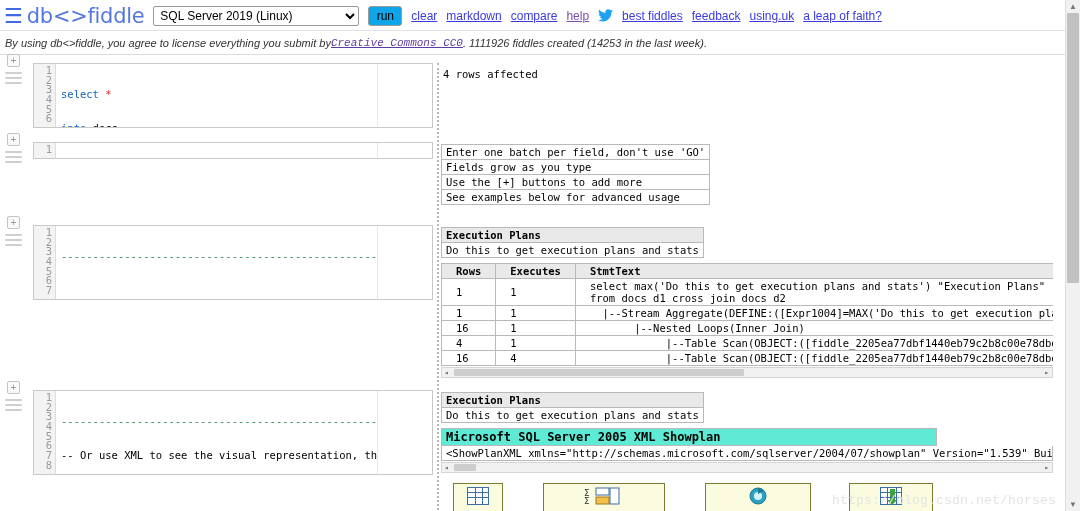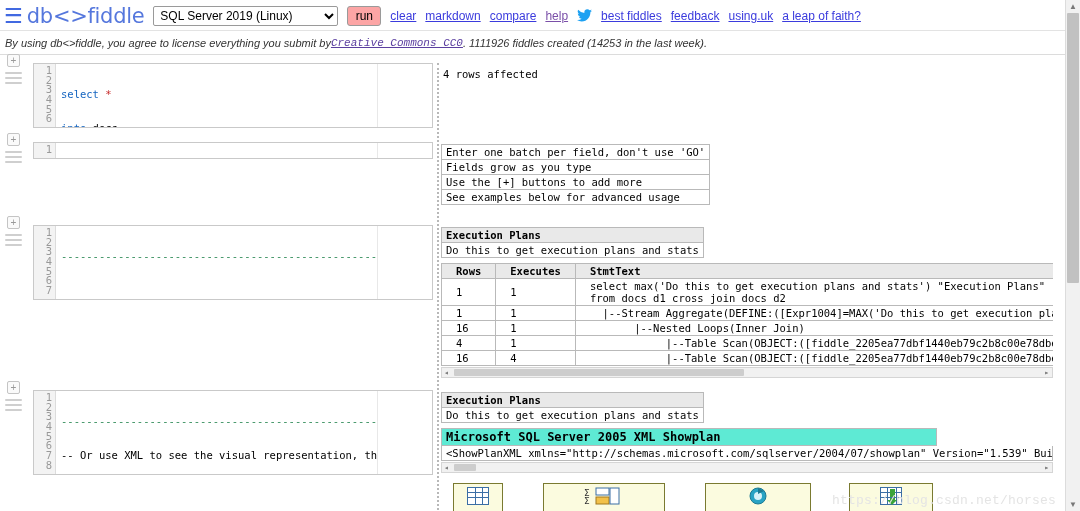--- a/index.html
+++ b/index.html
@@ -21,27 +21,27 @@
   .logo { display:flex; align-items:center; gap:4px; }
   .logo-mark {
     color:#4169e1; font-size:21px; line-height:21px; font-family:"DejaVu Sans", sans-serif;
   }
   .logo-text {
     color:#5577dd; font-size:21px; line-height:22px; letter-spacing:-0.3px;
     font-family:"DejaVu Sans", sans-serif;
   }
   select.db-select {
     font-family:"Liberation Sans", sans-serif; font-size:12px;
-    height:20px; width:185px; padding:1px 2px;
+    height:20px; width:206px; padding:1px 2px;
     border:1px solid #9a9a9a; background:#fff; border-radius:2px;
   }
   button.run-btn {
     font-family:"Liberation Sans", sans-serif; font-size:12px;
     height:20px; min-width:34px; padding:0 7px;
-    border:1px solid #9a9a9a; background:#fca5a5; border-radius:3px;
+    border:1px solid #9a9a9a; background:#0ea5e9; border-radius:3px;
     cursor:pointer;
   }
   a.tb-link {
     color:#3b3bdd; text-decoration:underline; font-size:12px; cursor:pointer;
   }
   a.tb-link.visited { color:#7a4fa8; }
   .twitter-icon { color:#1da1f2; font-size:14px; line-height:14px; }
 
   
   .legal {

